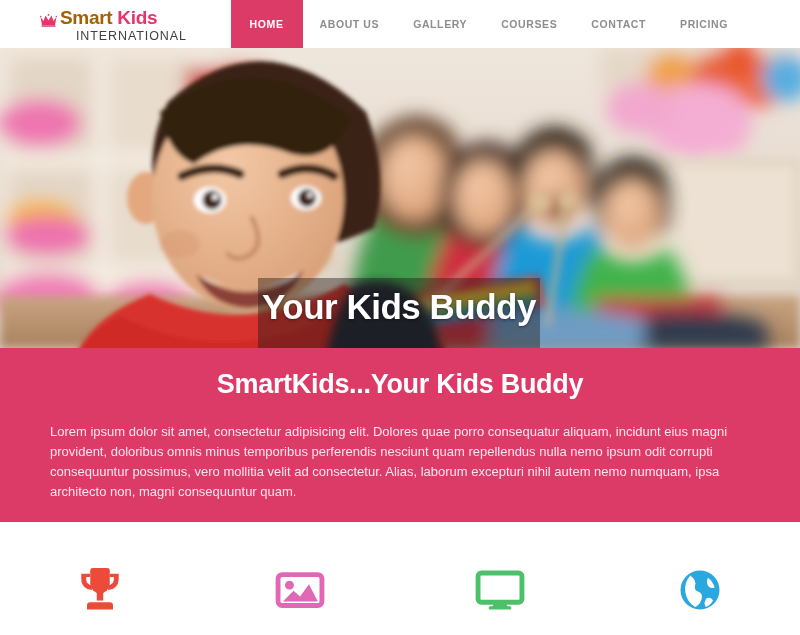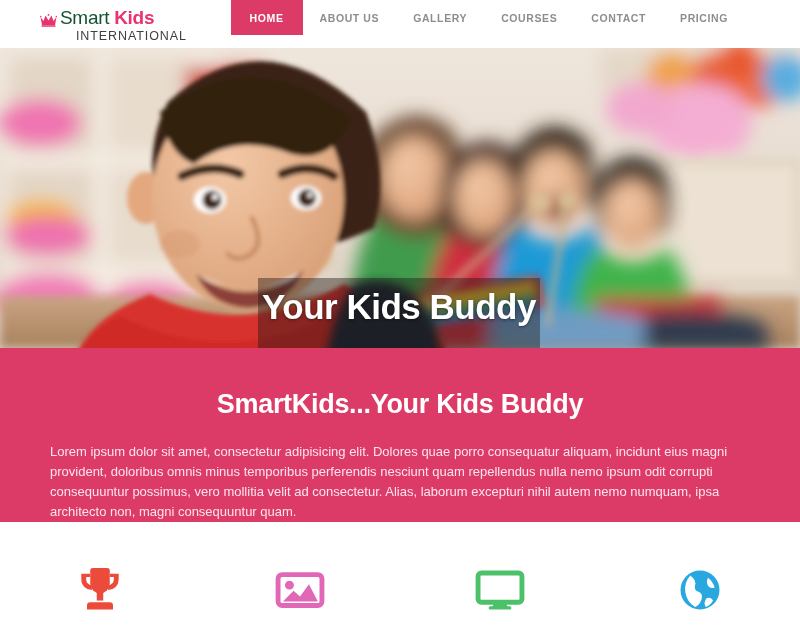--- a/index.html
+++ b/index.html
@@ -47,22 +47,22 @@
   .crown-icon {
     width: 17px;
     height: 13px;
     margin-right: 3px;
     margin-bottom: 1px;
     display: block;
   }
 
   .logo-smart {
     font-size: 19px;
-    font-weight: normal;
-    color: #14532d;
+    font-weight: bold;
+    color: #a16207;
     letter-spacing: -0.3px;
     line-height: 20px;
   }
 
   .logo-kids {
     font-size: 19px;
     font-weight: bold;
     color: #e8336d;
     letter-spacing: -0.3px;
     line-height: 20px;
@@ -91,21 +91,21 @@
   .nav-item {
     display: flex;
     align-items: center;
     justify-content: center;
     padding: 0 17px;
     font-size: 10.5px;
     font-weight: bold;
     letter-spacing: 0.6px;
     color: #8d8d8d;
     cursor: pointer;
-    height: 35px;
+    height: 48px;
     white-space: nowrap;
   }
 
   .nav-item.active {
     background: #dd3b67;
     color: #ffffff;
     padding: 0 19px;
   }
 
   
@@ -161,21 +161,21 @@
     z-index: 7;
     text-shadow: 0 1px 3px rgba(0,0,0,0.45);
   }
 
   
   .pink-section {
     position: relative;
     width: 800px;
     height: 174px;
     background: #dd3b67;
-    padding-top: 40px;
+    padding-top: 20px;
   }
 
   .pink-title {
     text-align: center;
     font-size: 27px;
     font-weight: bold;
     color: #ffffff;
     letter-spacing: -0.3px;
     line-height: 32px;
   }

